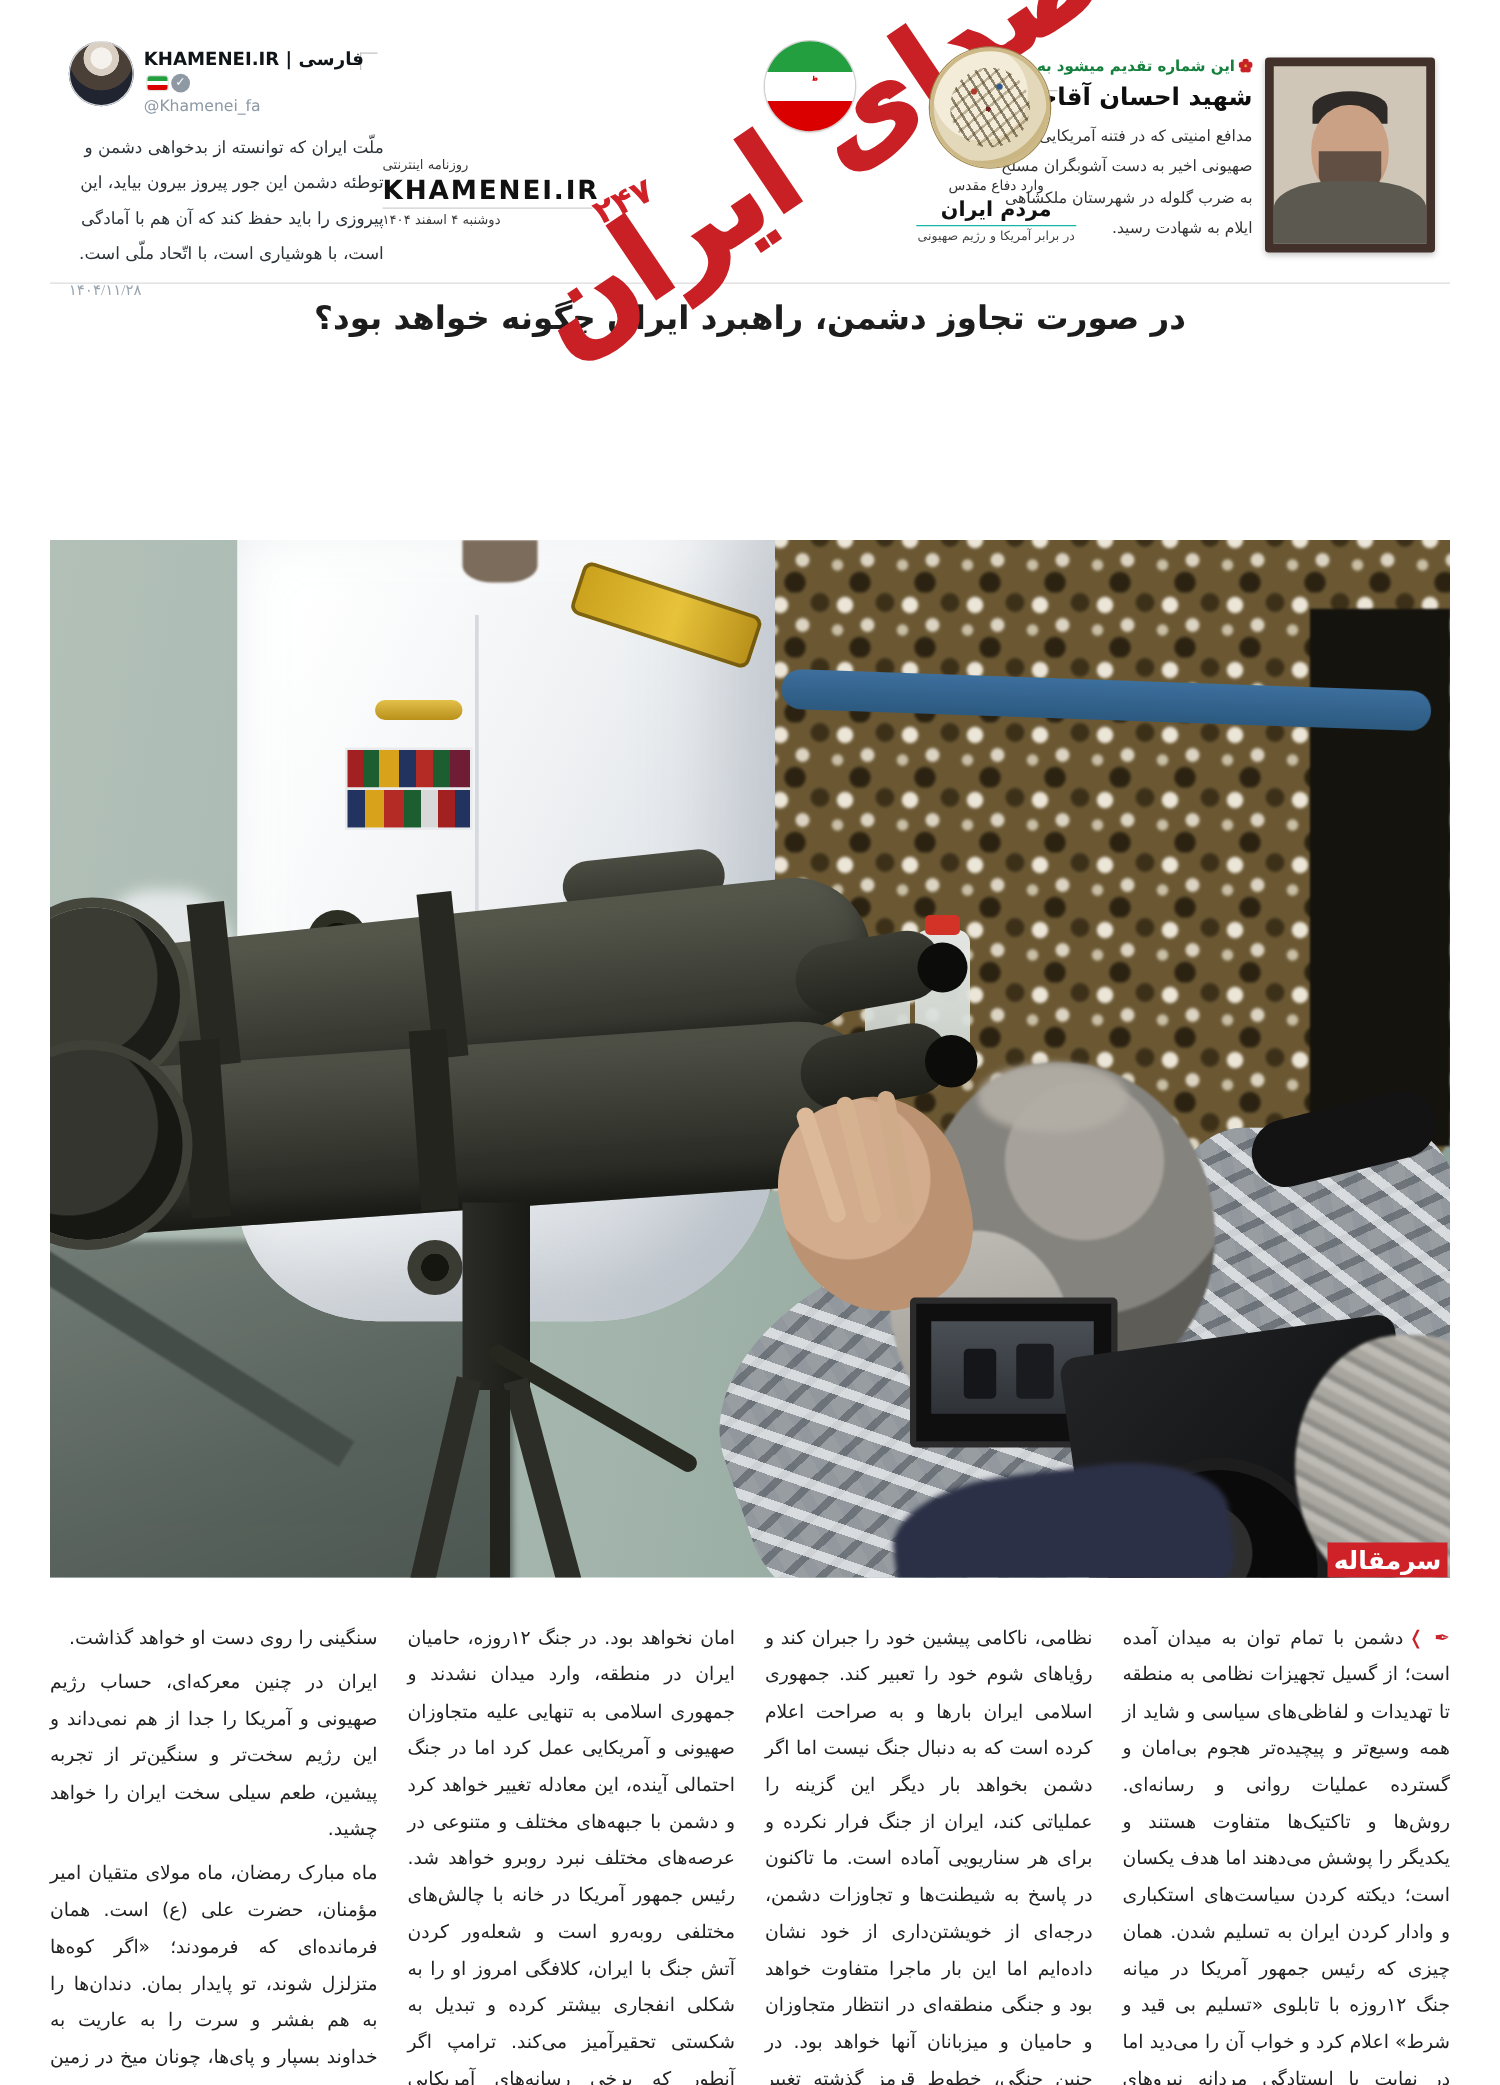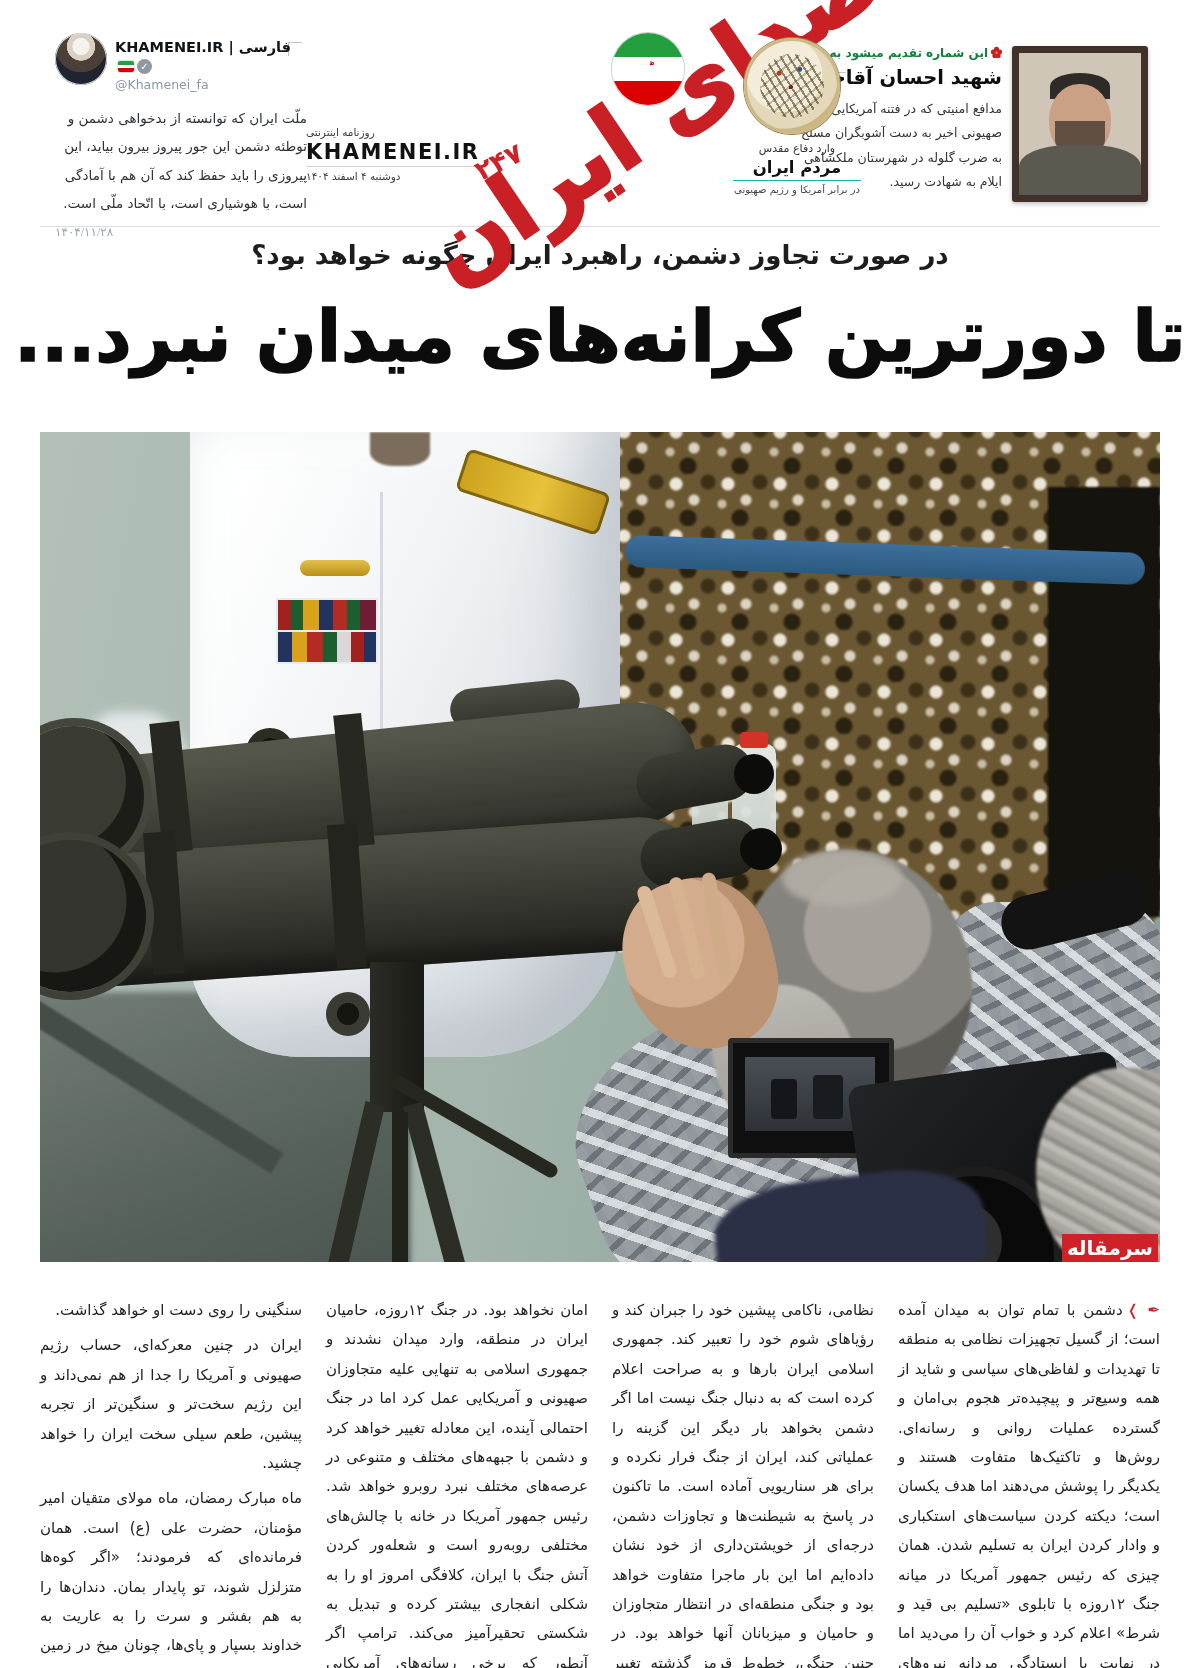--- a/index.html
+++ b/index.html
@@ -157,21 +157,20 @@
     <div class="ded-col">
       <div class="ded-intro"><span class="flower"></span><span>این شماره تقدیم میشود به</span></div>
       <div class="martyr-name">شهید احسان آقاجانی</div>
       <div class="ded-bio">مدافع امنیتی که در فتنه آمریکایی - صهیونی اخیر به دست آشوبگران مسلح به ضرب گلوله در شهرستان ملکشاهی ایلام به شهادت رسید.</div>
     </div>
   </div>
 
   <div class="abs header-rule"></div>
 
   <div class="abs kicker rtl">در صورت تجاوز دشمن، راهبرد ایران چگونه خواهد بود؟</div>
-  <div class="abs main-title rtl">تا دورترین کرانه‌های میدان نبرد...</div>
 
   <div class="abs photo">
 
     <div class="abs" style="left:-50px;top:560px;width:420px;height:320px;background:linear-gradient(160deg,#6a736d,#49524d 60%,#39423e);border-radius:30px;filter:blur(3px);opacity:.85;"></div>
     <div class="abs" style="left:-40px;top:640px;width:300px;height:24px;background:#454d49;transform:rotate(32deg);filter:blur(1px);"></div>
 
     <div class="abs" style="left:-20px;top:500px;width:720px;height:5px;background:#b9a383;transform:rotate(-36deg);transform-origin:left center;filter:blur(.5px);"></div>
 
     <div class="abs" style="left:26px;top:280px;width:130px;height:240px;background:#e9ecee;border-radius:40%;filter:blur(6px);opacity:.9;"></div>
 

